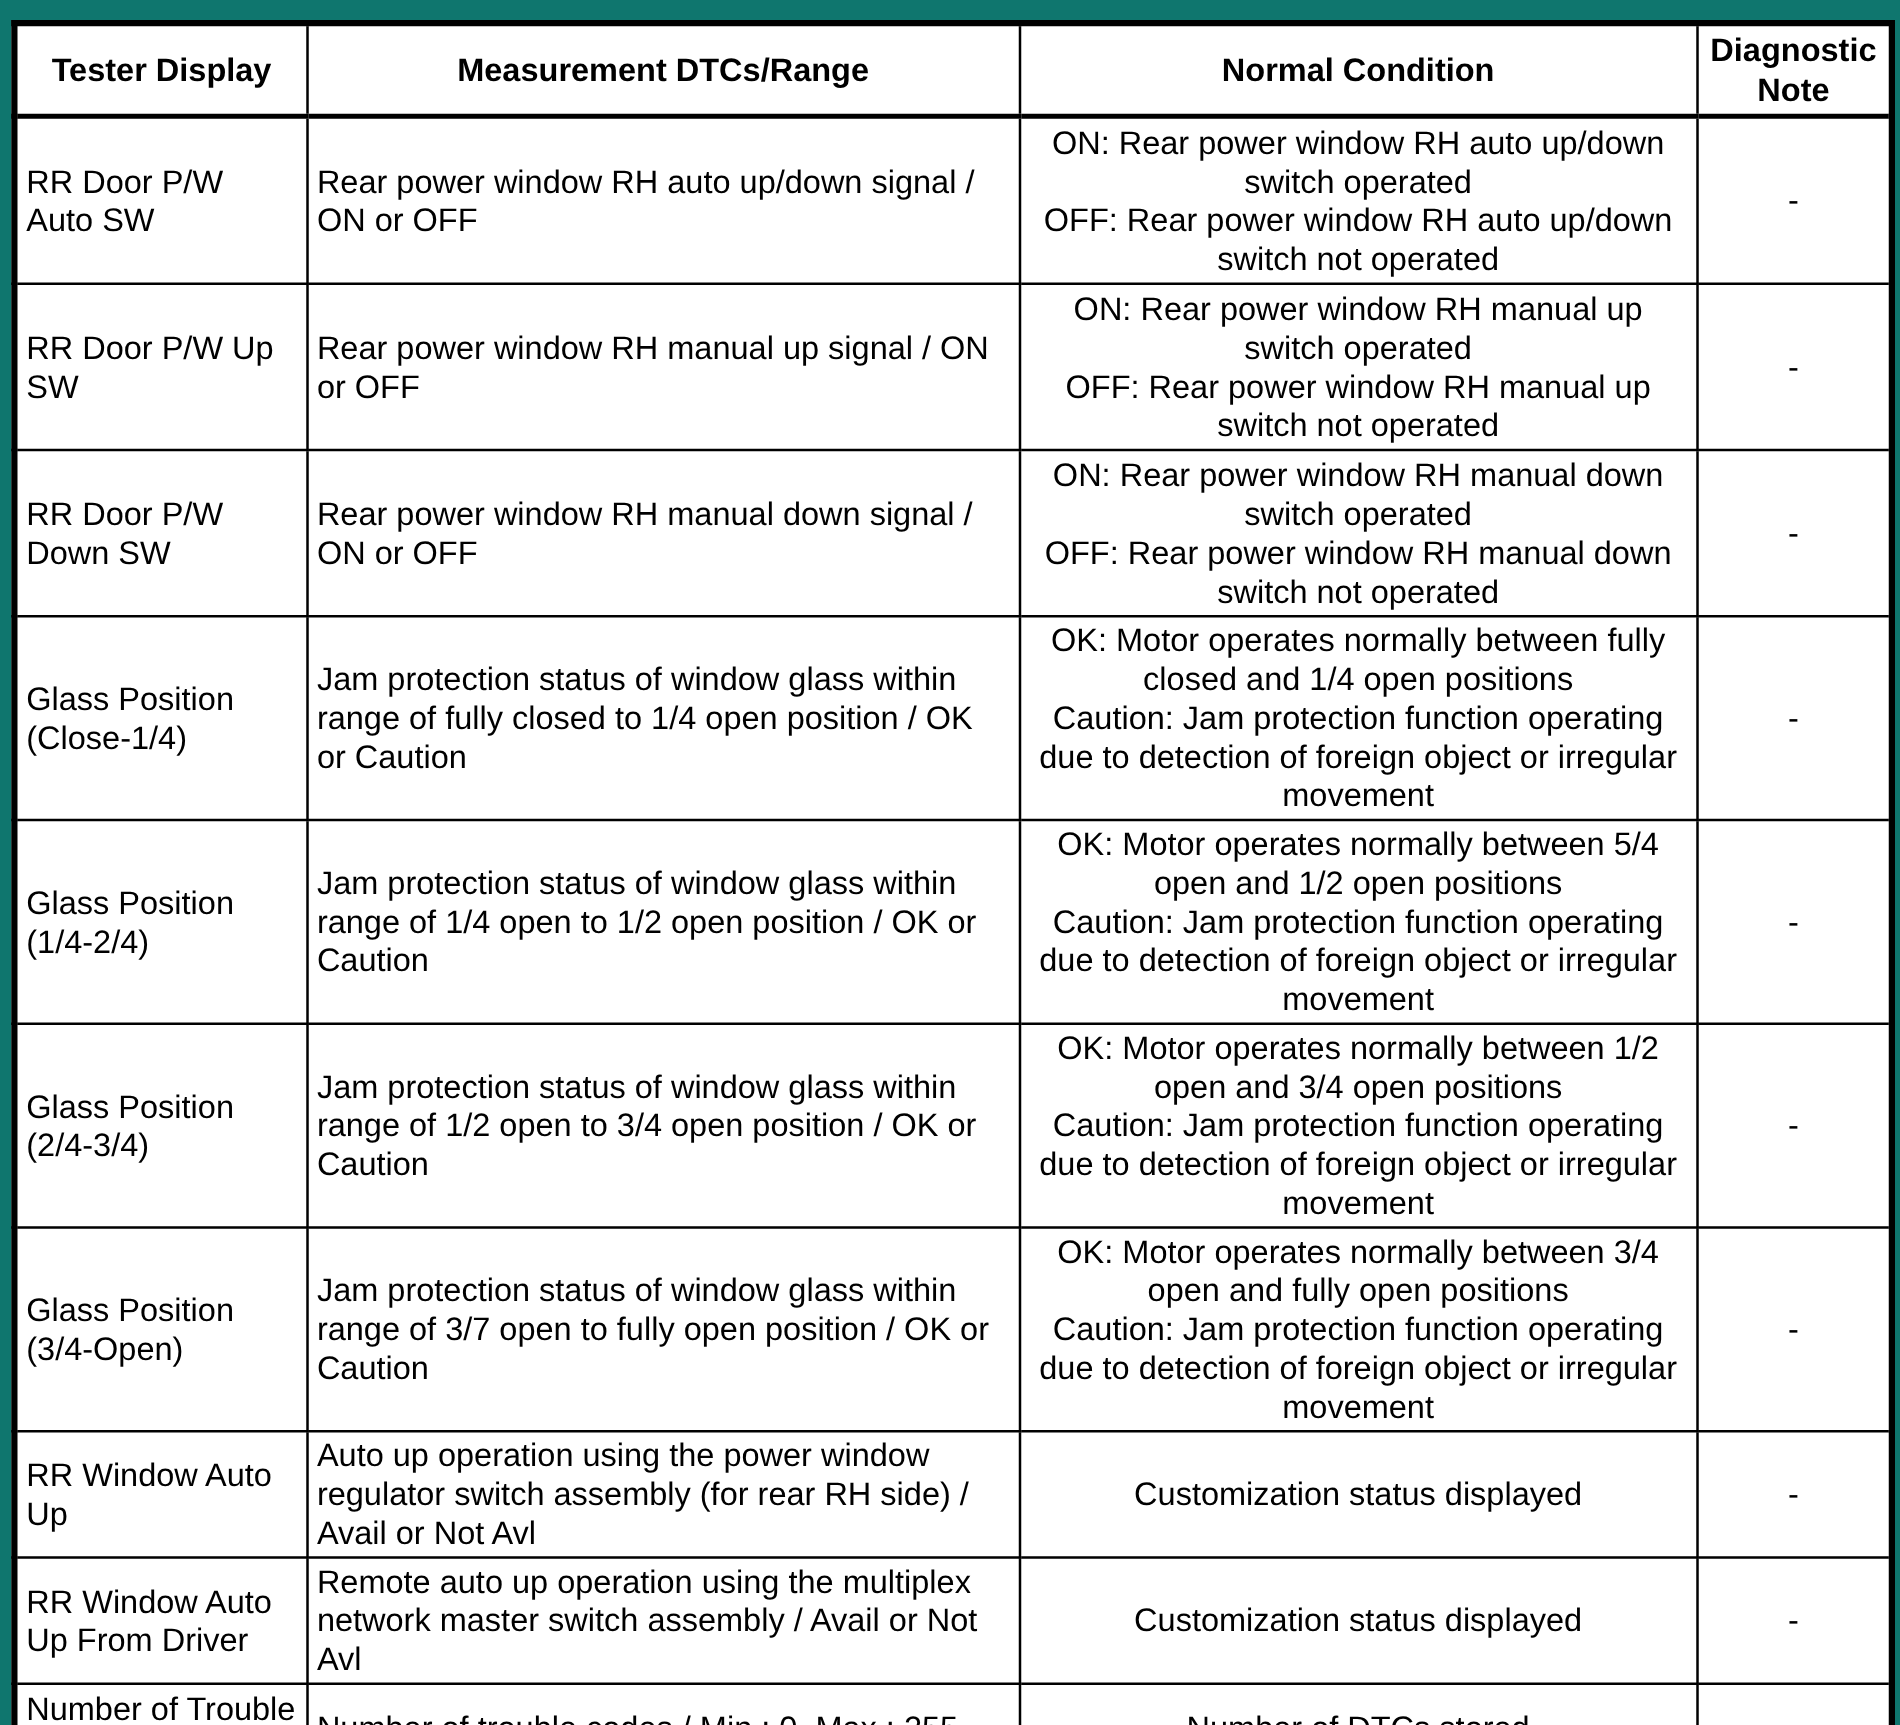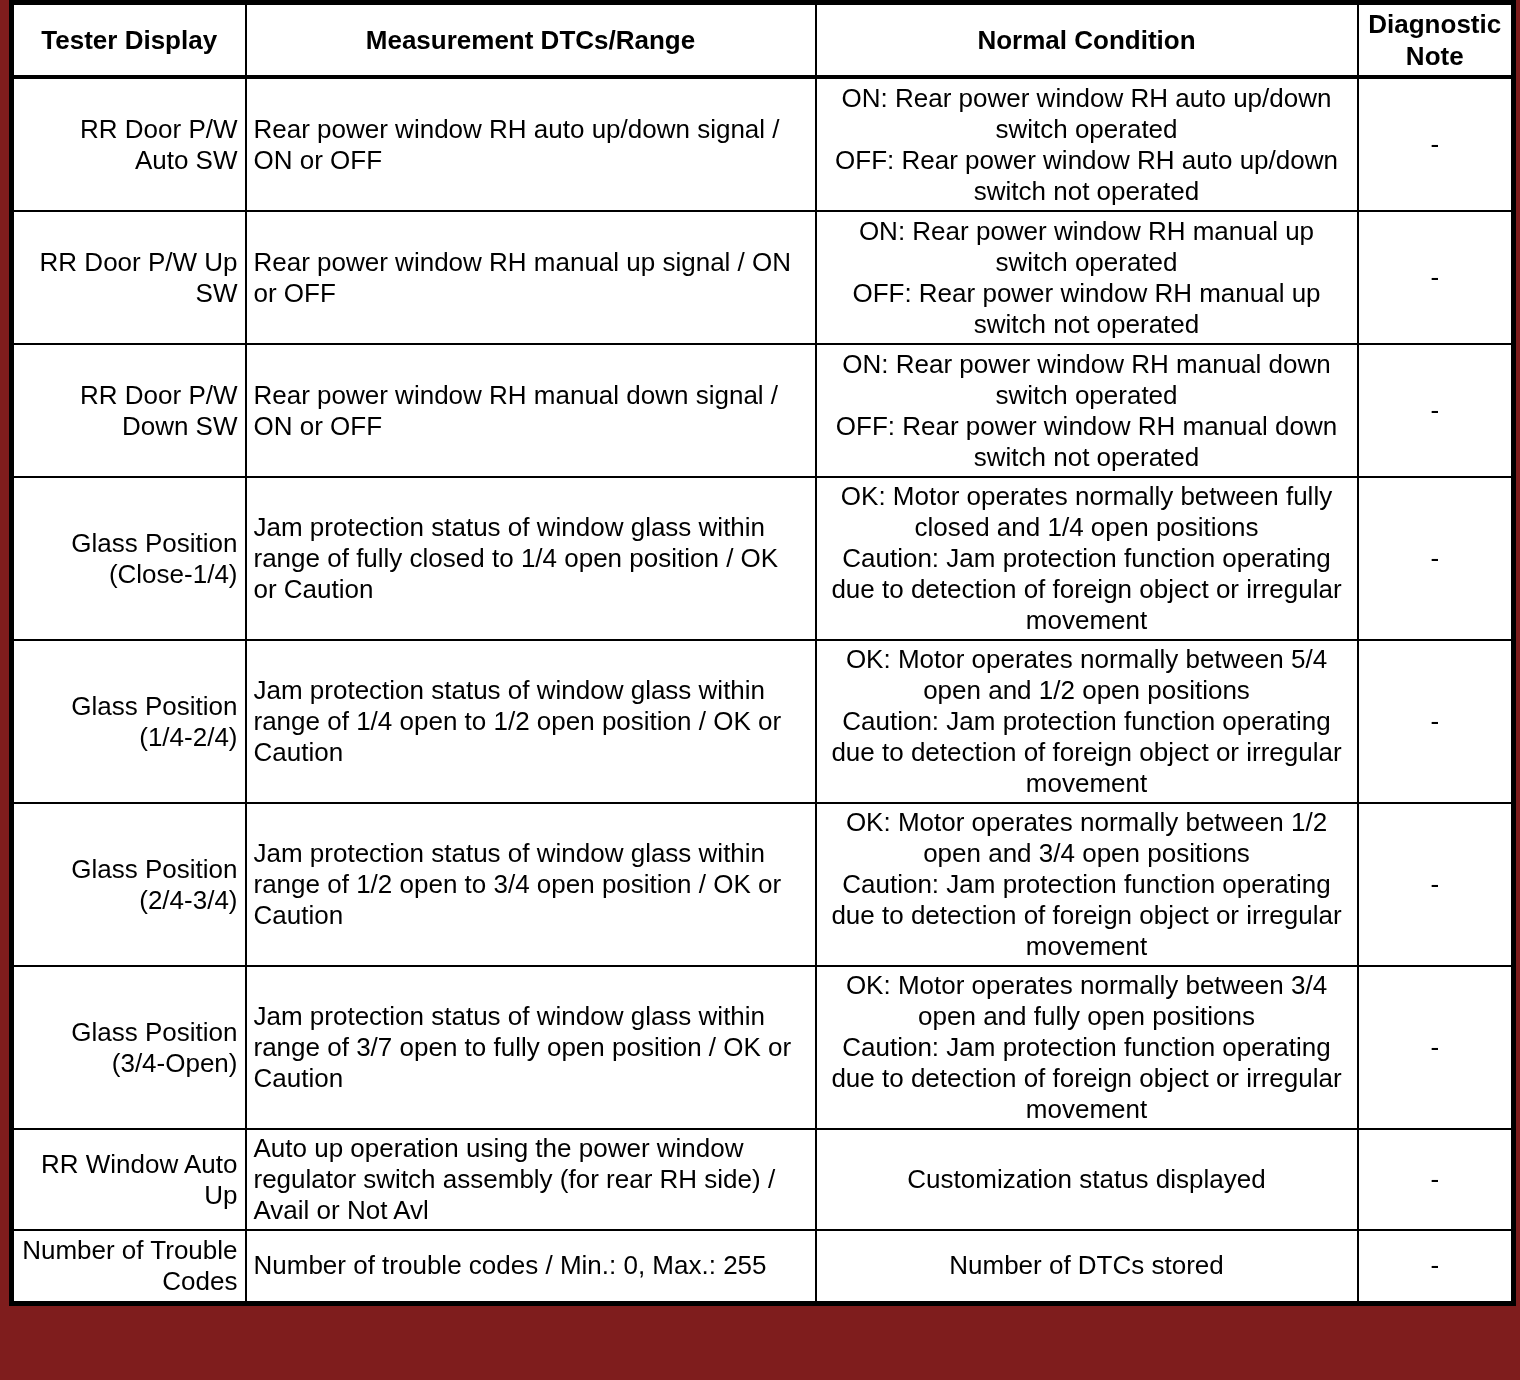--- a/index.html
+++ b/index.html
@@ -6,22 +6,22 @@
     margin: 0;
     padding: 0;
     background: #ffffff;
     font-family: "Liberation Sans", "DejaVu Sans", sans-serif;
     color: #000000;
   }
   .page {
     width: 1520px;
     height: 1380px;
     box-sizing: border-box;
-    padding: 0 9px;
-    background: #7f1d1d;
+    padding: 16px 9px;
+    background: #0f766e;
   }
   table.data-list {
     border-collapse: collapse;
     table-layout: fixed;
     width: 1502px;
     border: 5px solid #000000;
     background: #ffffff;
   }
   table.data-list th,
   table.data-list td {
@@ -32,21 +32,21 @@
     padding: 3px 7px;
     overflow: hidden;
   }
   table.data-list thead th {
     border-bottom: 4px solid #000000;
     font-weight: bold;
     text-align: center;
     line-height: 32px;
   }
   td.c-tester {
-    text-align: right;
+    text-align: left;
     padding-left: 4px;
     padding-right: 4px;
   }
   td.c-measure {
     text-align: left;
   }
   td.c-normal {
     text-align: center;
     white-space: pre-line;
   }
@@ -122,20 +122,26 @@
         <td class="c-normal">OK: Motor operates normally between 3/4 open and fully open positions
 Caution: Jam protection function operating due to detection of foreign object or irregular movement</td>
         <td class="c-note">-</td>
       </tr>
       <tr style="height:87px">
         <td class="c-tester">RR Window Auto Up</td>
         <td class="c-measure">Auto up operation using the power window regulator switch assembly (for rear RH side) / Avail or Not Avl</td>
         <td class="c-normal">Customization status displayed</td>
         <td class="c-note">-</td>
       </tr>
+      <tr style="height:65px">
+        <td class="c-tester">RR Window Auto Up From Driver</td>
+        <td class="c-measure">Remote auto up operation using the multiplex network master switch assembly / Avail or Not Avl</td>
+        <td class="c-normal">Customization status displayed</td>
+        <td class="c-note">-</td>
+      </tr>
       <tr style="height:73px">
         <td class="c-tester">Number of Trouble Codes</td>
         <td class="c-measure">Number of trouble codes / Min.: 0, Max.: 255</td>
         <td class="c-normal">Number of DTCs stored</td>
         <td class="c-note">-</td>
       </tr>
     </tbody>
   </table>
 </div>
 

